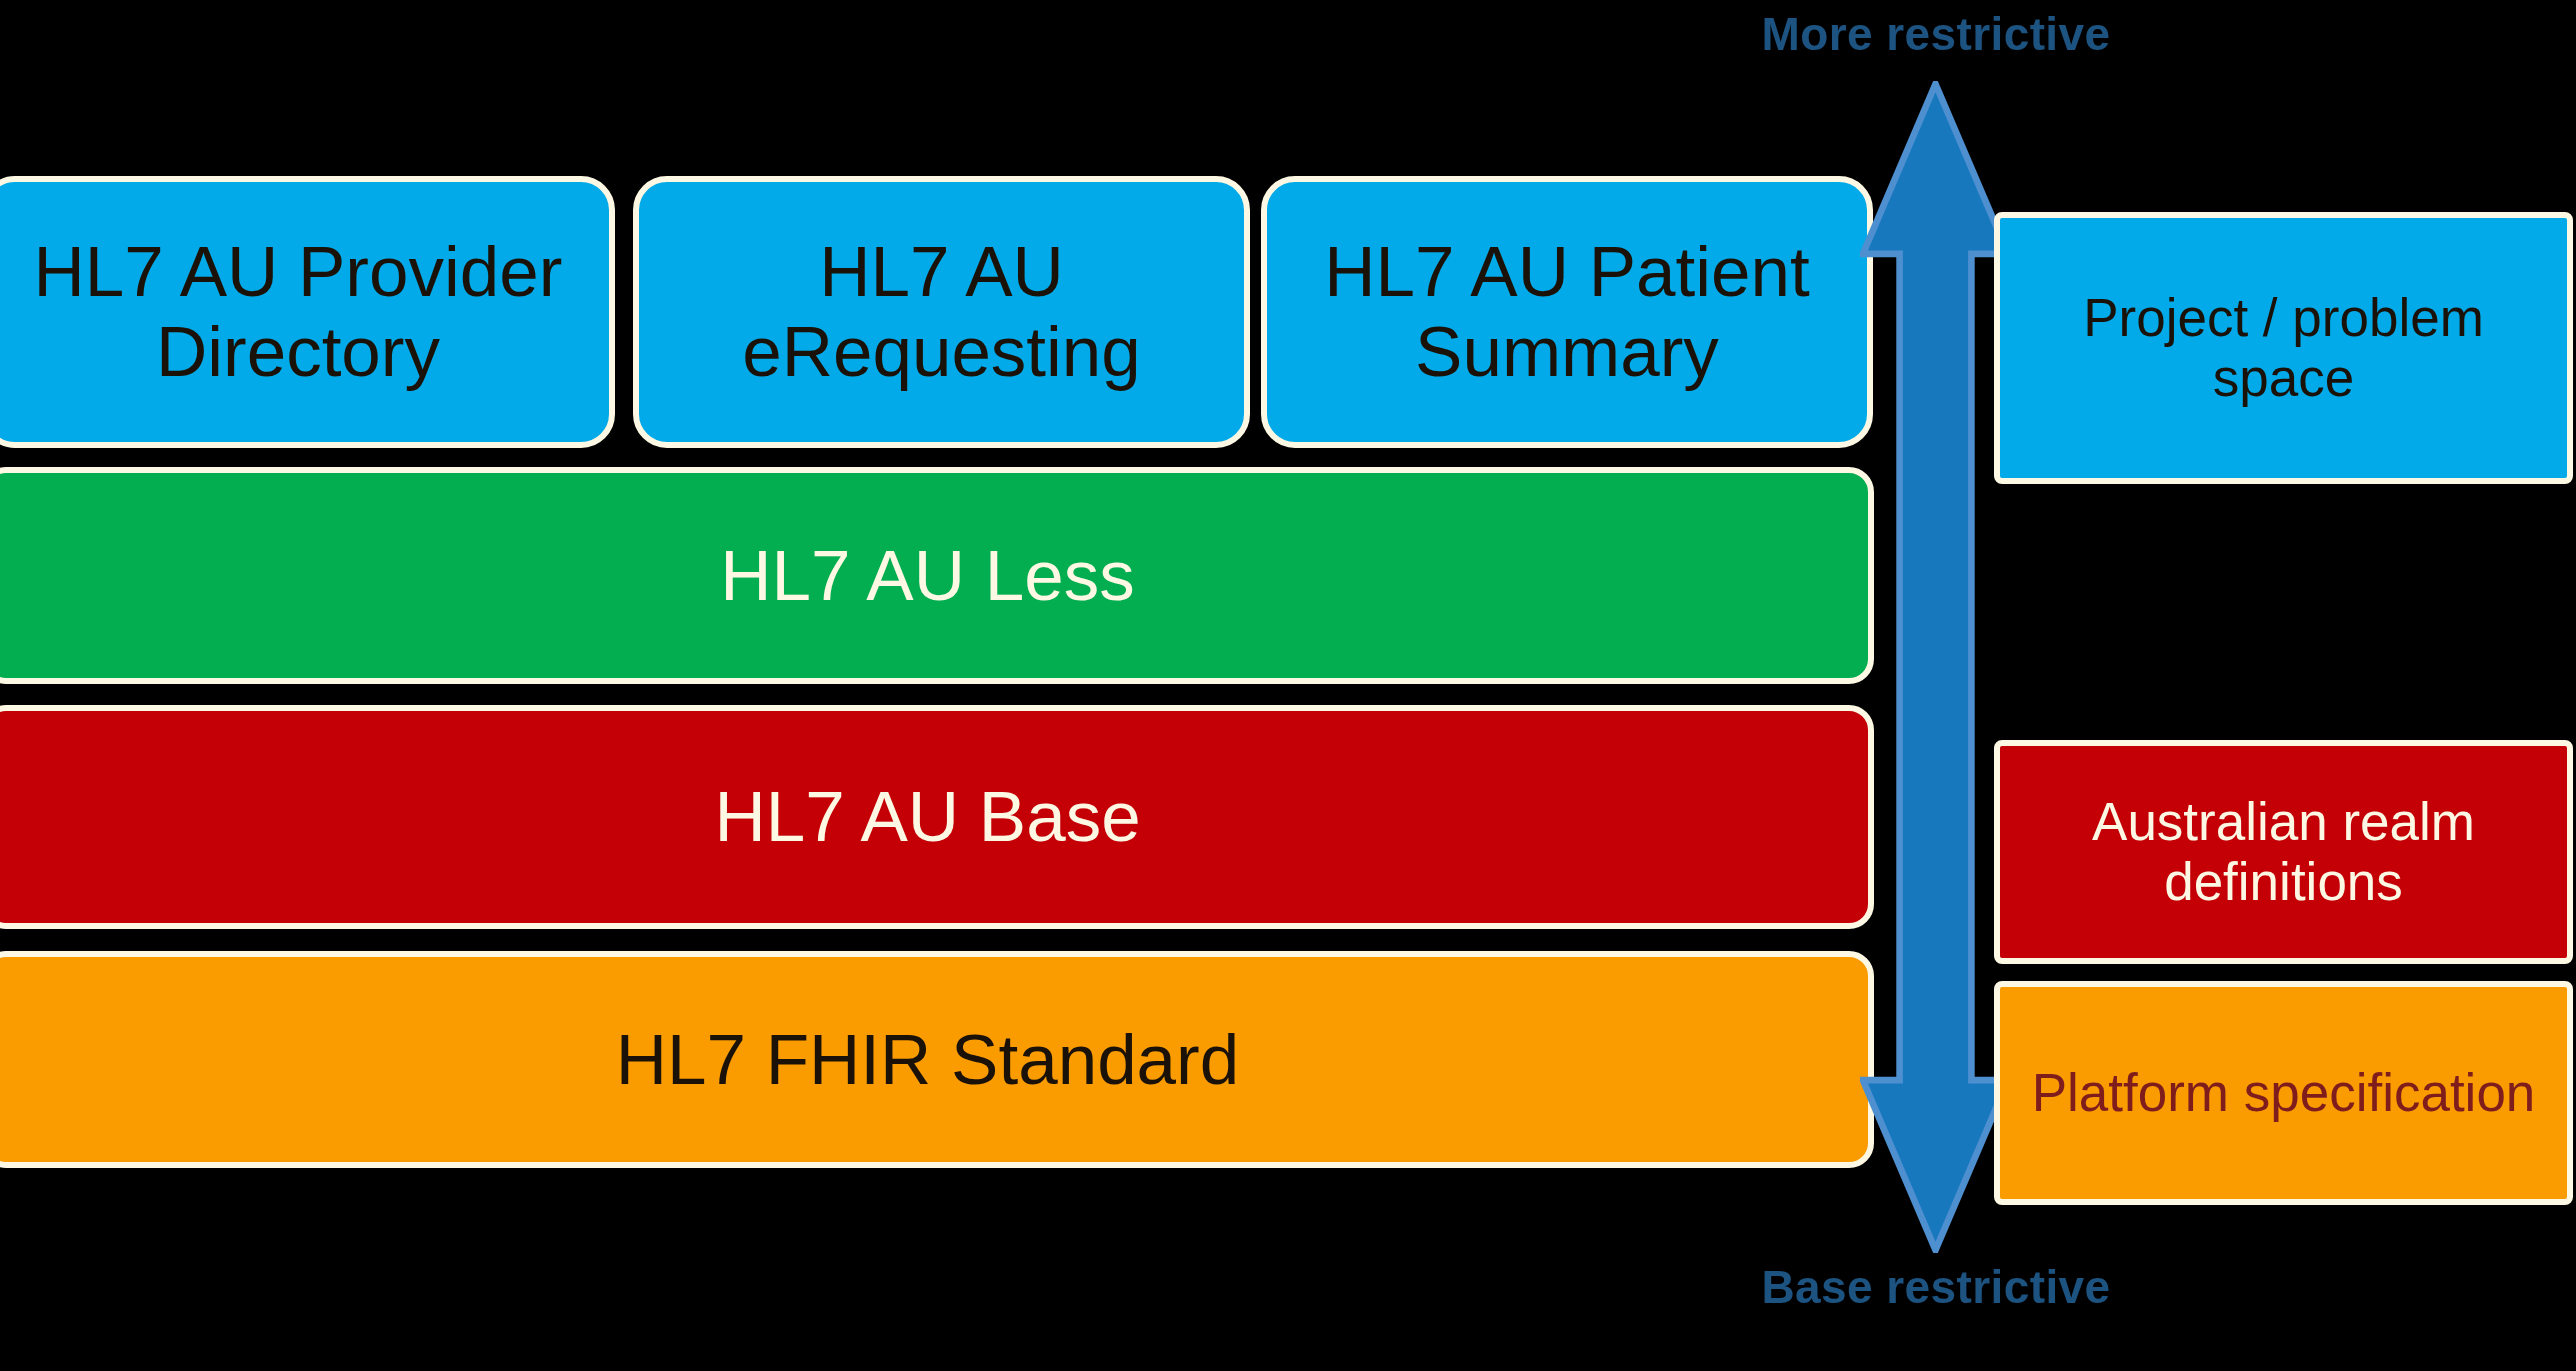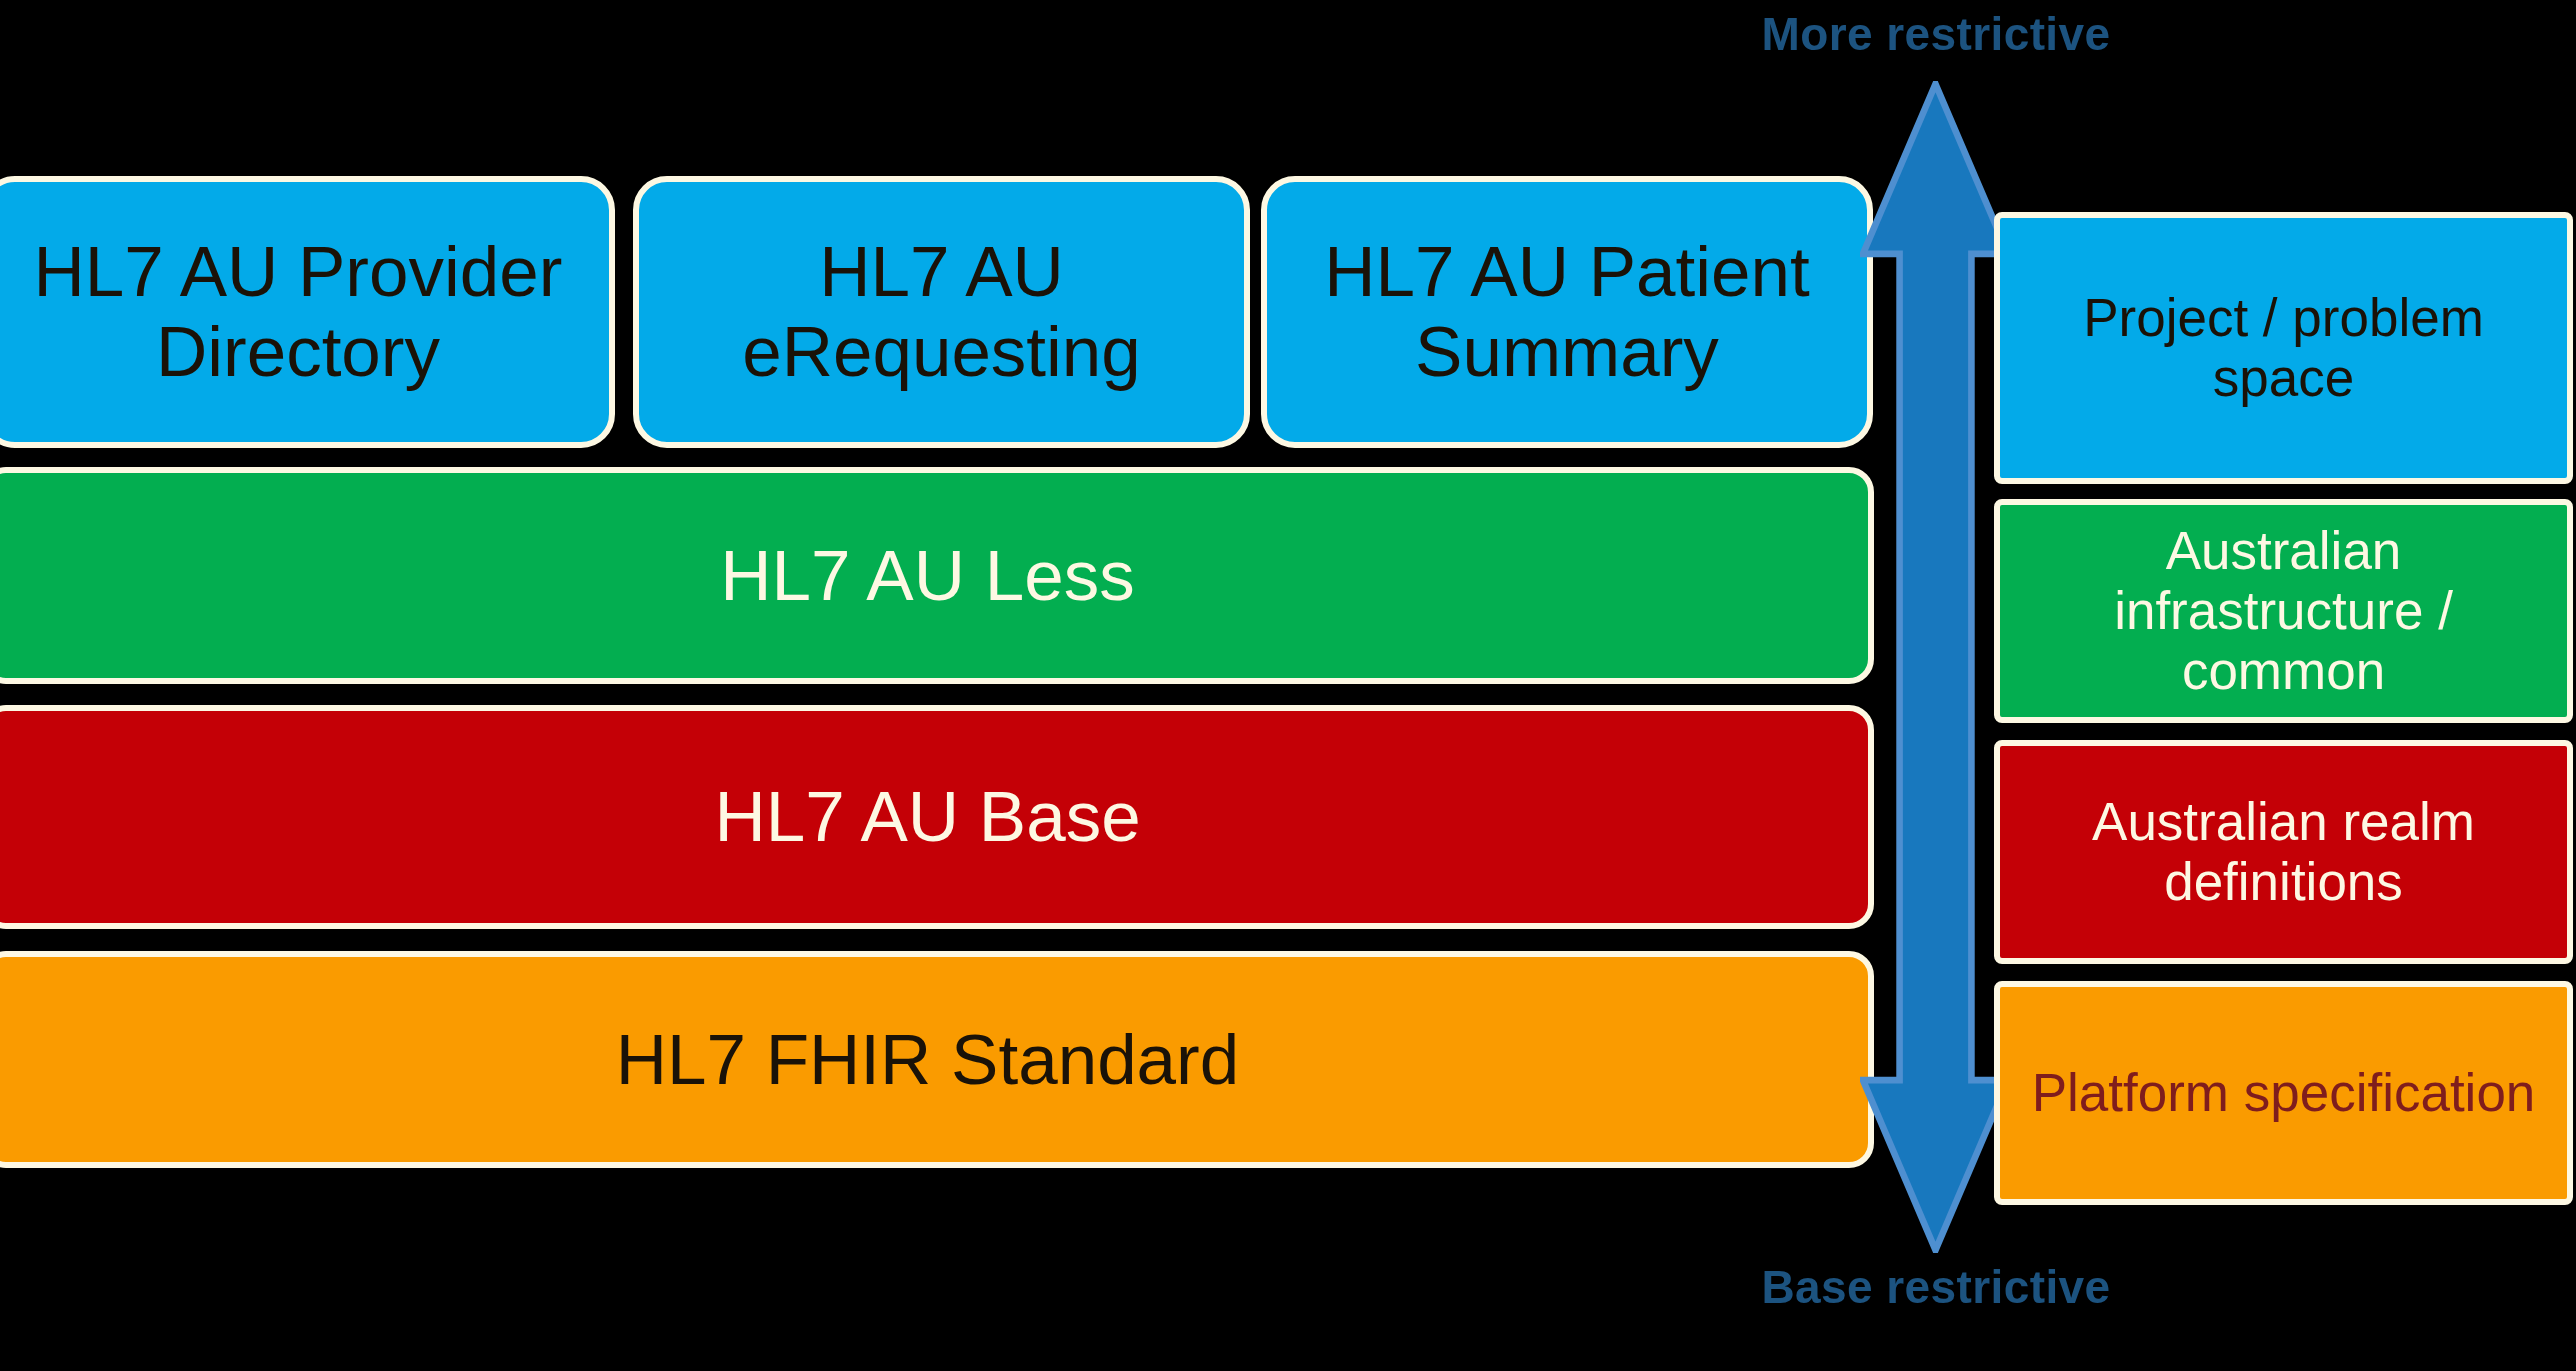--- a/index.html
+++ b/index.html
@@ -134,23 +134,20 @@
   </div>
 
   <div class="axis-label" id="label-more">More restrictive</div>
 
   <div class="axis-label" id="label-less">Base restrictive</div>
 
   <div class="legend-box legend-blue" style="left:1994px; top:174px; width:579px; height:272px;">
     <span>Project / problem space</span>
   </div>
 
-  <div class="legend-box legend-green" style="left:1994px; top:461px; width:579px; height:224px;">
-    <span>Australian infrastructure / common</span>
-  </div>
 
   <div class="legend-box legend-red" style="left:1994px; top:702px; width:579px; height:224px;align-items:center;">
     <span>Australian realm definitions</span>
   </div>
 
   <div class="legend-box legend-orange" style="left:1994px; top:943px; width:579px; height:224px;">
     <span>Platform specification</span>
   </div>
 
 </div>

